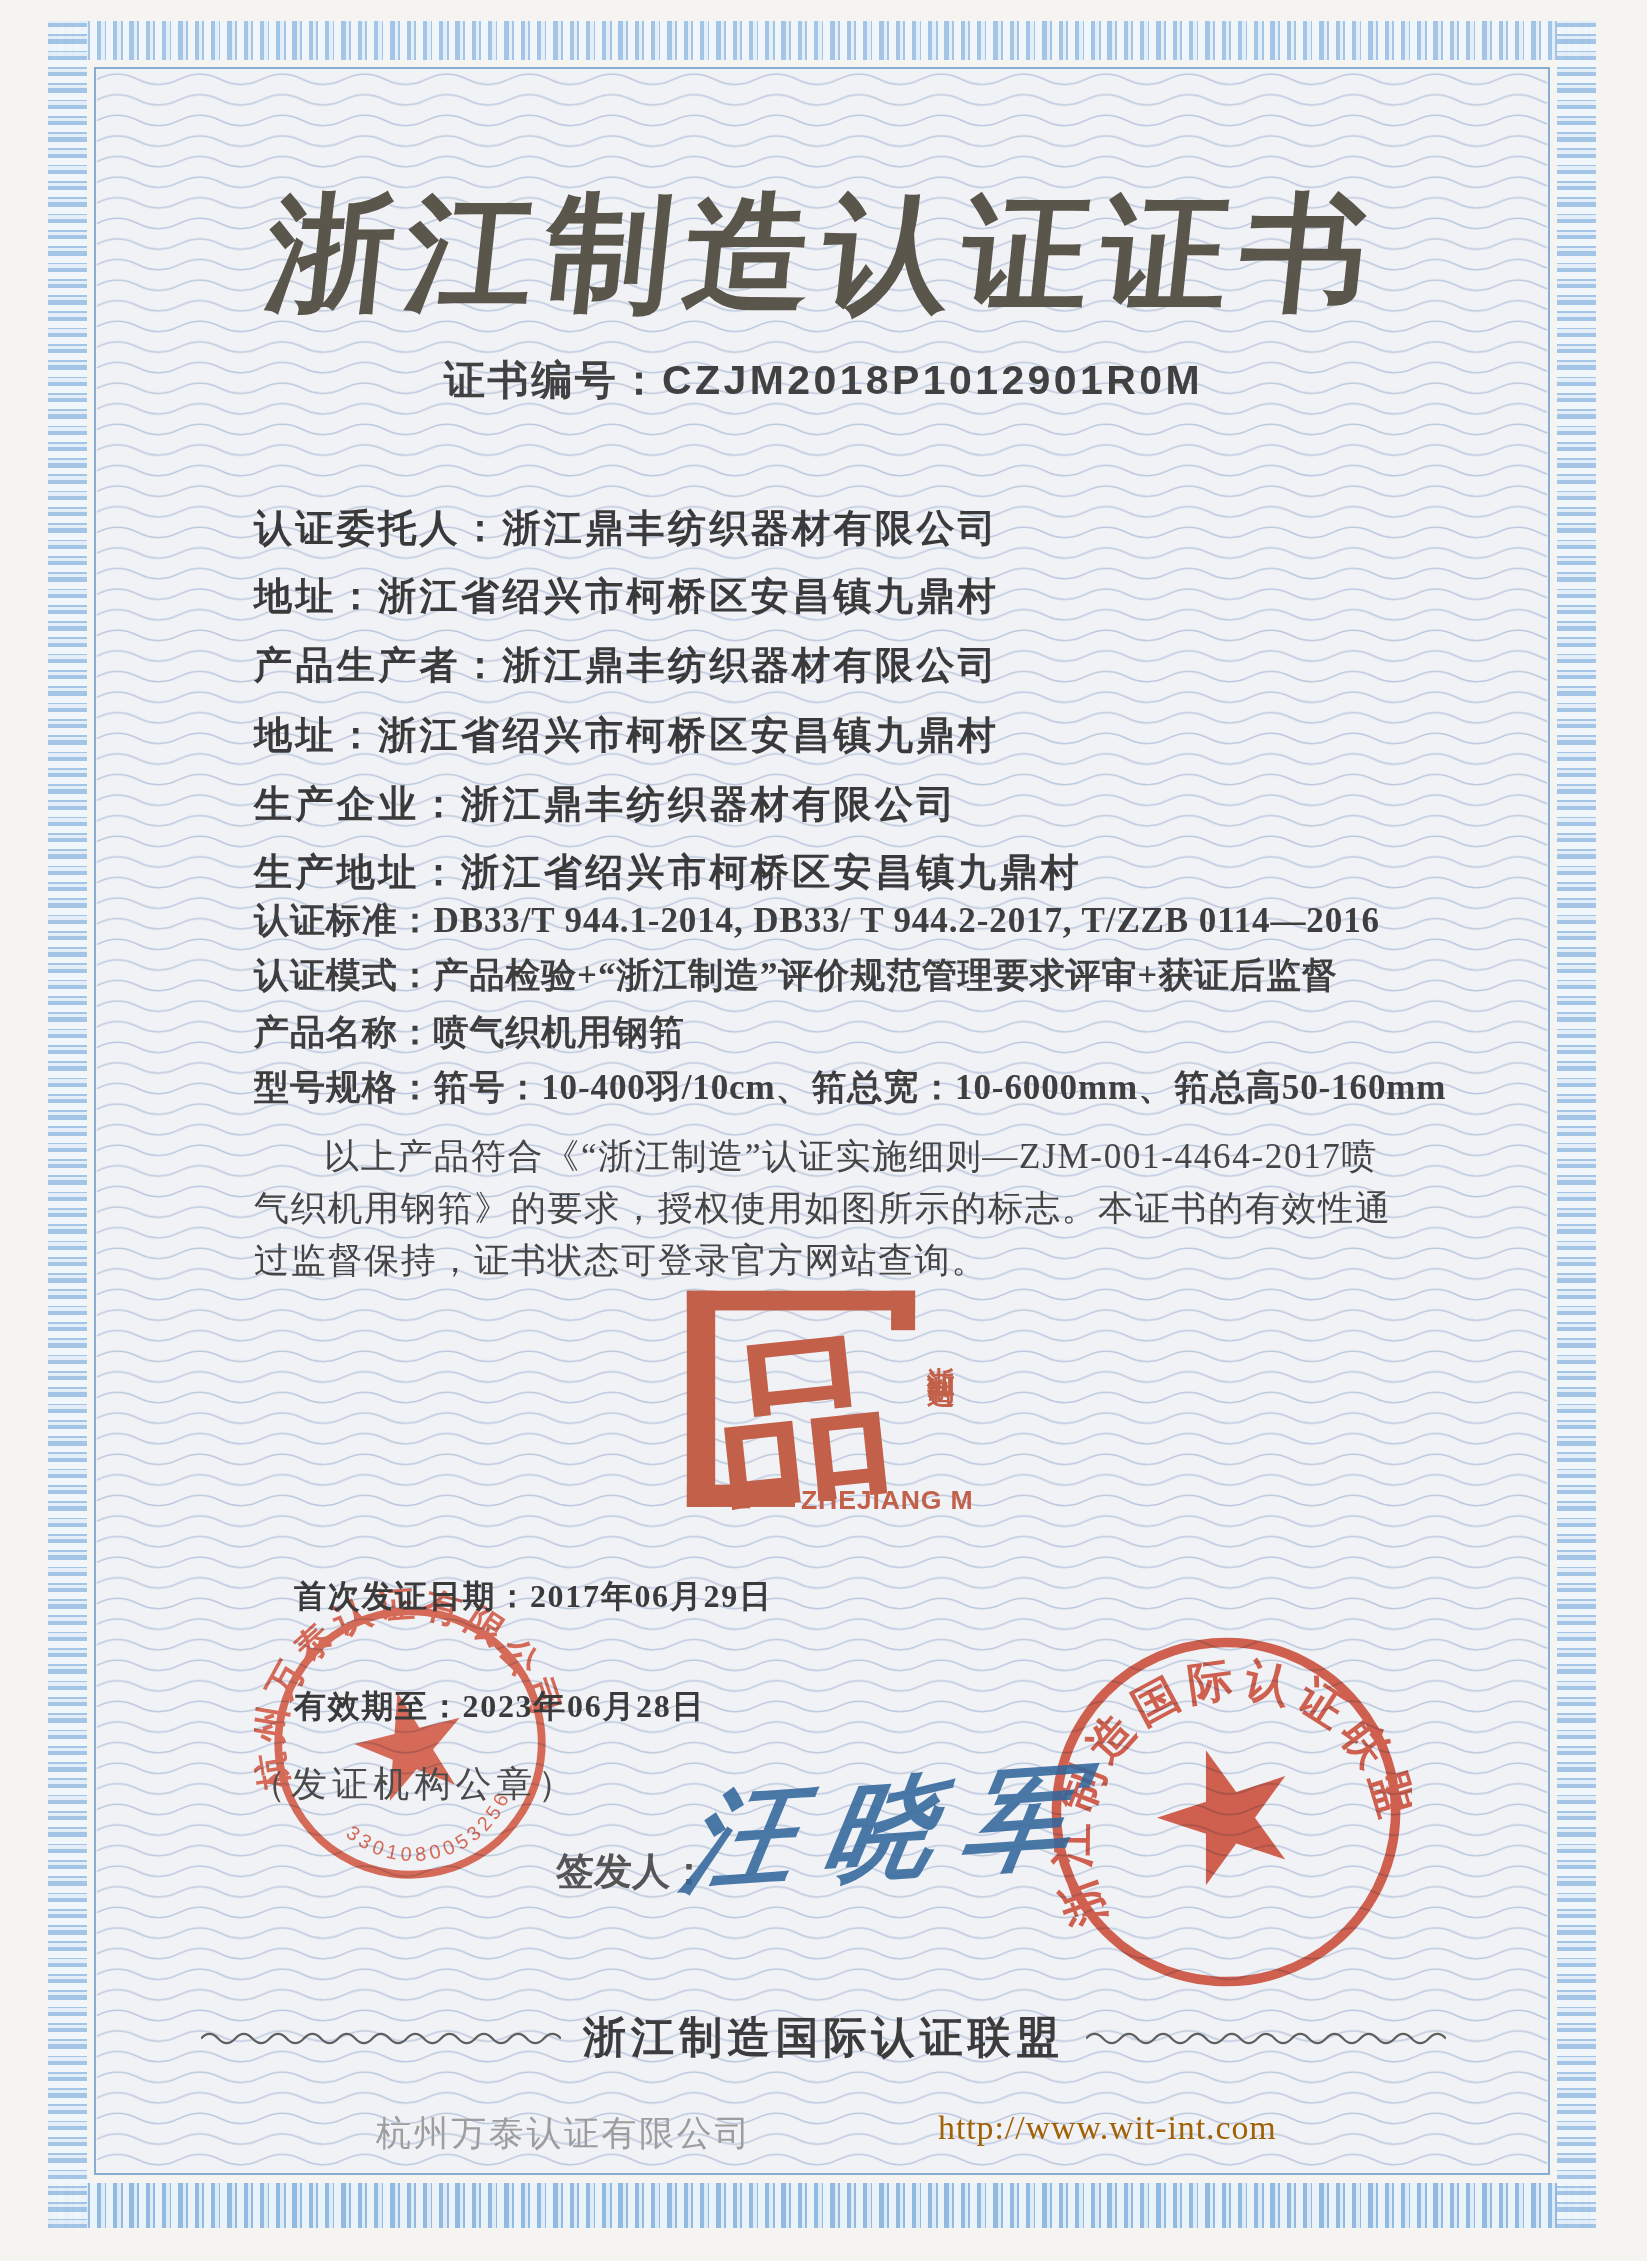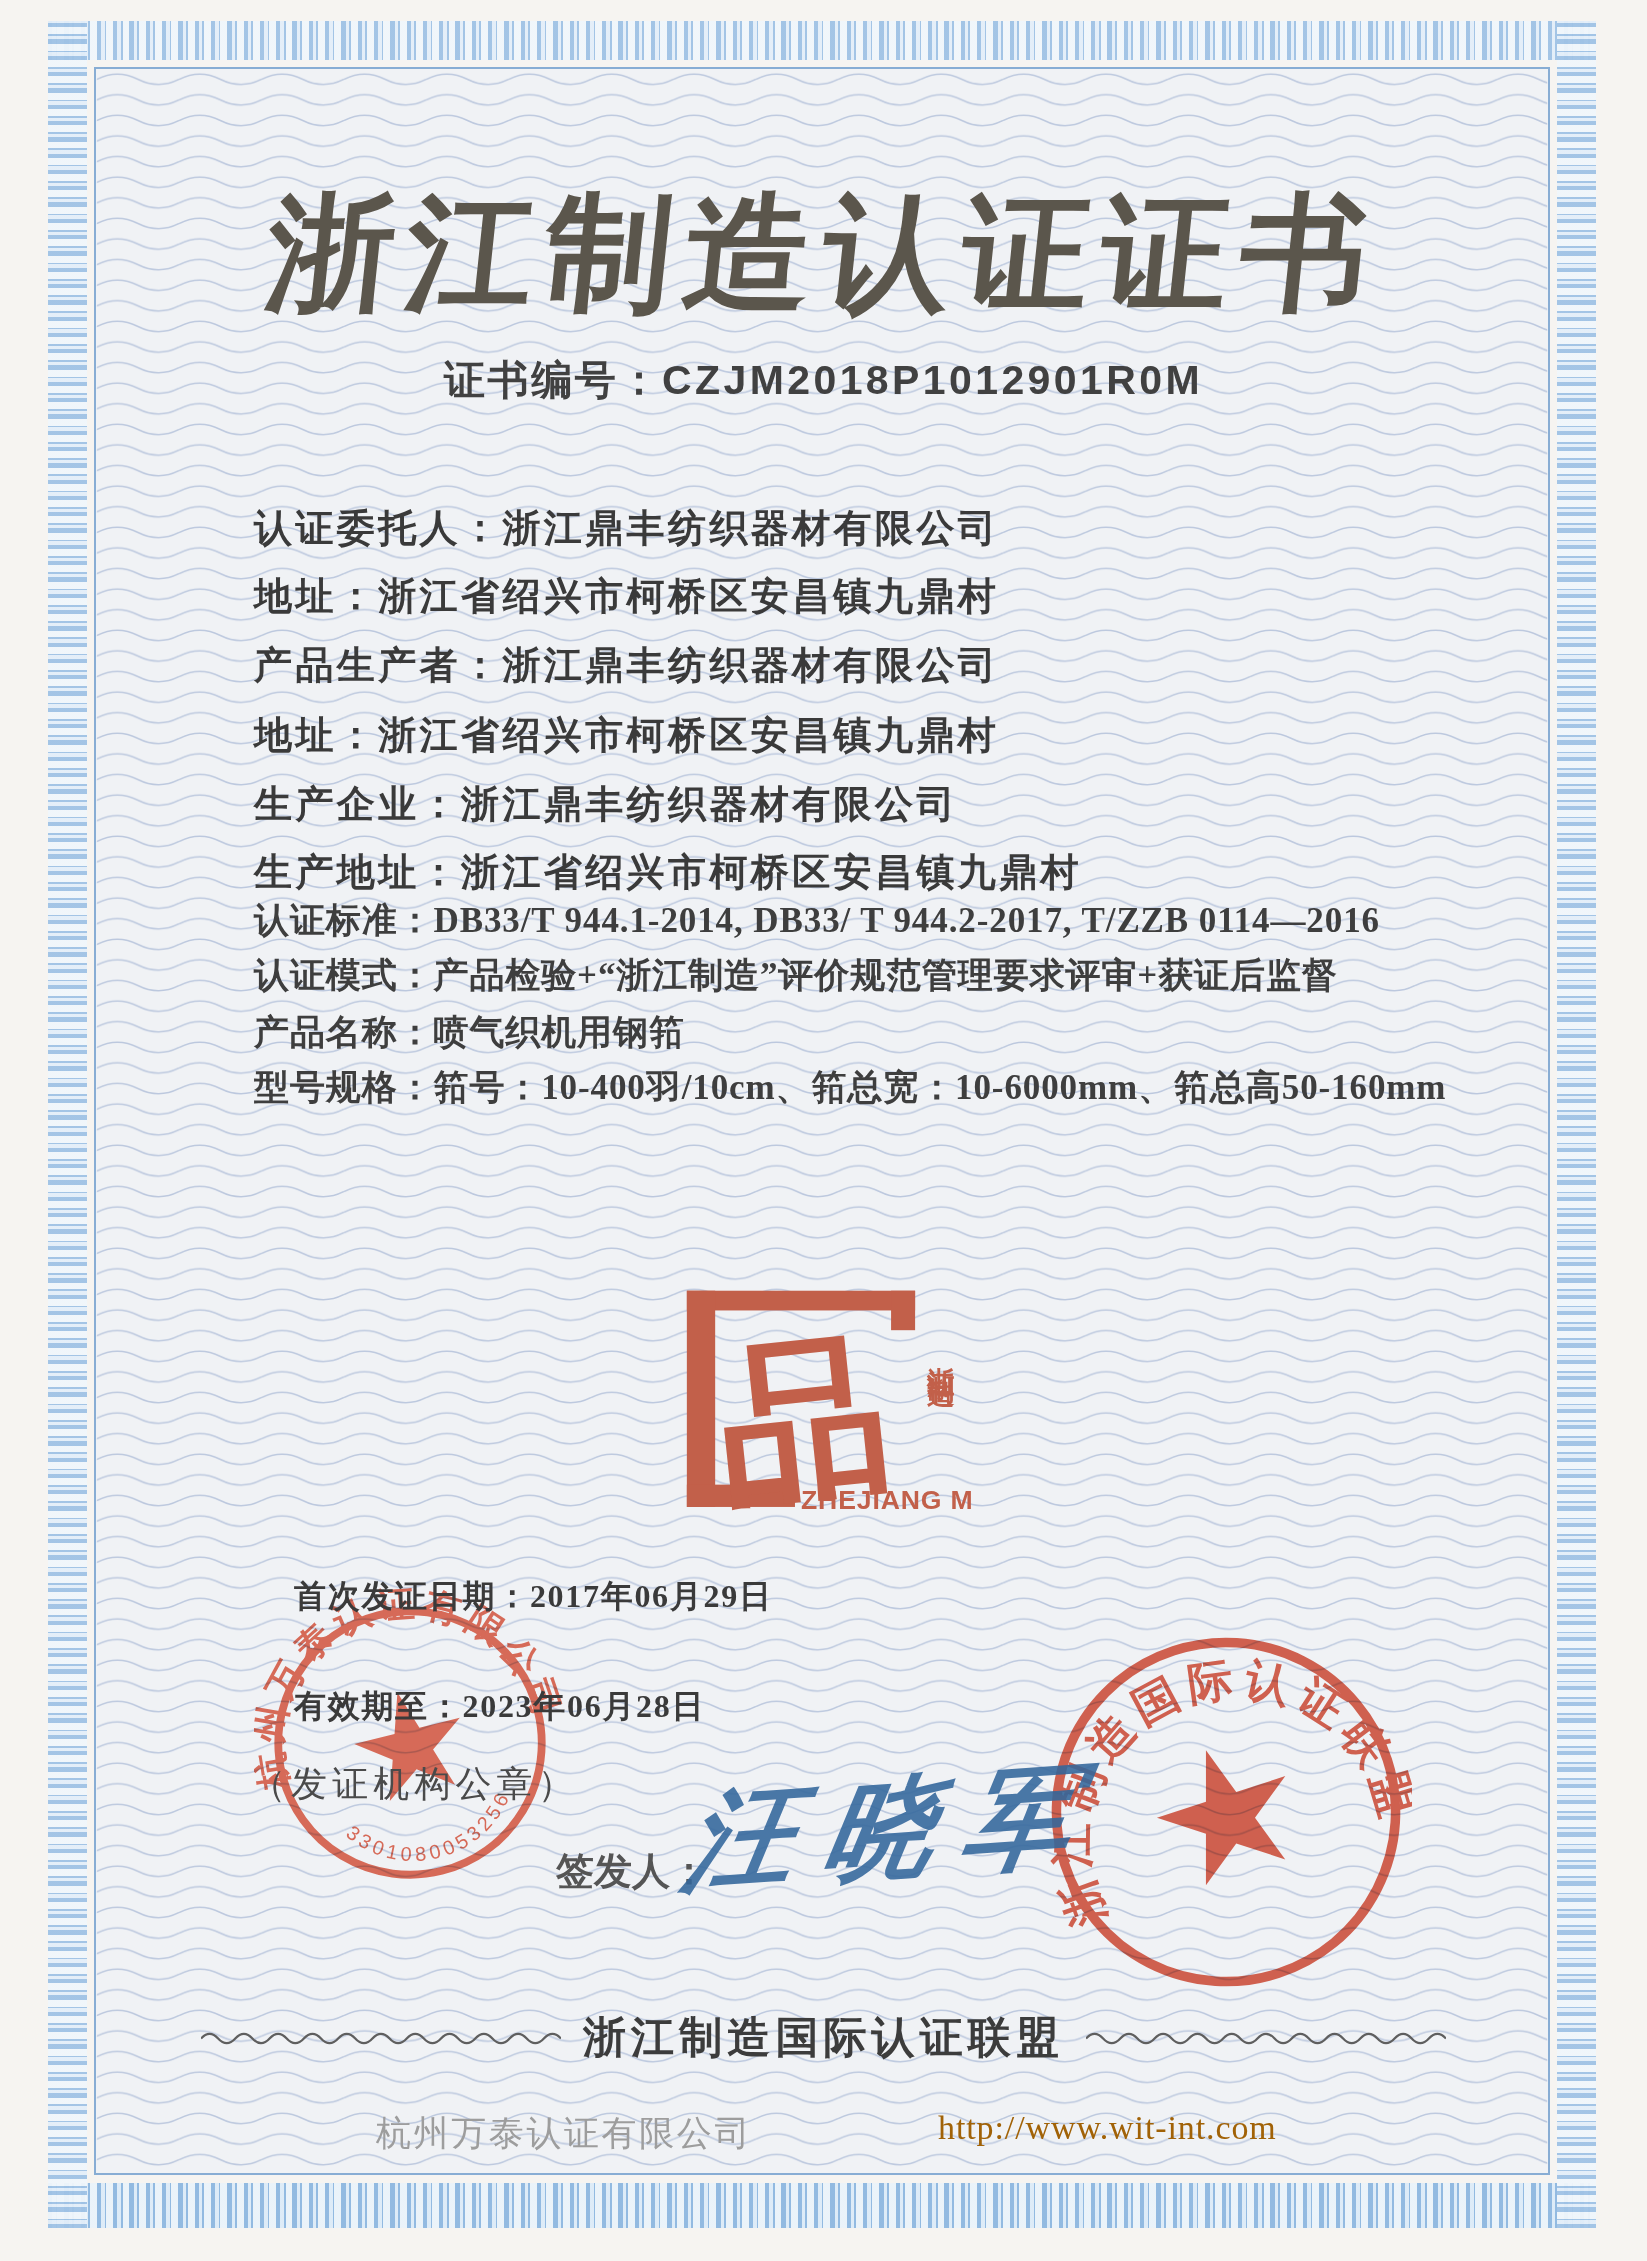--- a/index.html
+++ b/index.html
@@ -88,20 +88,21 @@
     <div class="line party" style="top:592px"><span>产品生产者：</span><span>浙江鼎丰纺织器材有限公司</span></div>
     <div class="line party" style="top:662px"><span>地址：</span><span>浙江省绍兴市柯桥区安昌镇九鼎村</span></div>
     <div class="line party" style="top:799px"><span>生产地址：</span><span>浙江省绍兴市柯桥区安昌镇九鼎村</span></div>
     <div class="line party" style="top:731px"><span>生产企业：</span><span>浙江鼎丰纺织器材有限公司</span></div>
 
     <div class="line detail" style="top:897px"><span>认证标准：</span><span>DB33/T 944.1-2014, DB33/ T 944.2-2017, T/ZZB 0114—2016</span></div>
     <div class="line detail" style="top:952px"><span>认证模式：</span><span>产品检验+“浙江制造”评价规范管理要求评审+获证后监督</span></div>
     <div class="line detail" style="top:1009px"><span>产品名称：</span><span>喷气织机用钢筘</span></div>
     <div class="line detail" style="top:1064px"><span>型号规格：</span><span>筘号：10-400羽/10cm、筘总宽：10-6000mm、筘总高50-160mm</span></div>
 
+    <div class="statement">以上产品符合《“浙江制造”认证实施细则—ZJM-001-4464-2017喷气织机用钢筘》的要求，授权使用如图所示的标志。本证书的有效性通过监督保持，证书状态可登录官方网站查询。</div>
 
     <svg class="logo" width="292" height="266" viewBox="0 0 340 310">
       <g fill="#c2604a">
         <rect x="9" y="9" width="266" height="23"></rect>
         <rect x="247" y="9" width="28" height="46"></rect>
         <rect x="9" y="9" width="33" height="252"></rect>
         <rect x="9" y="235" width="126" height="26"></rect>
       </g>
       <text x="145" y="228" font-size="200" font-weight="bold" fill="#c2604a" text-anchor="middle" transform="rotate(-6 145 160)" font-family="'Liberation Serif',serif">品</text>
       <text x="305" y="72" font-size="32" font-weight="bold" fill="#c2604a" letter-spacing="5" style="writing-mode:vertical-rl" font-family="'Liberation Serif',serif">浙江制造</text>

